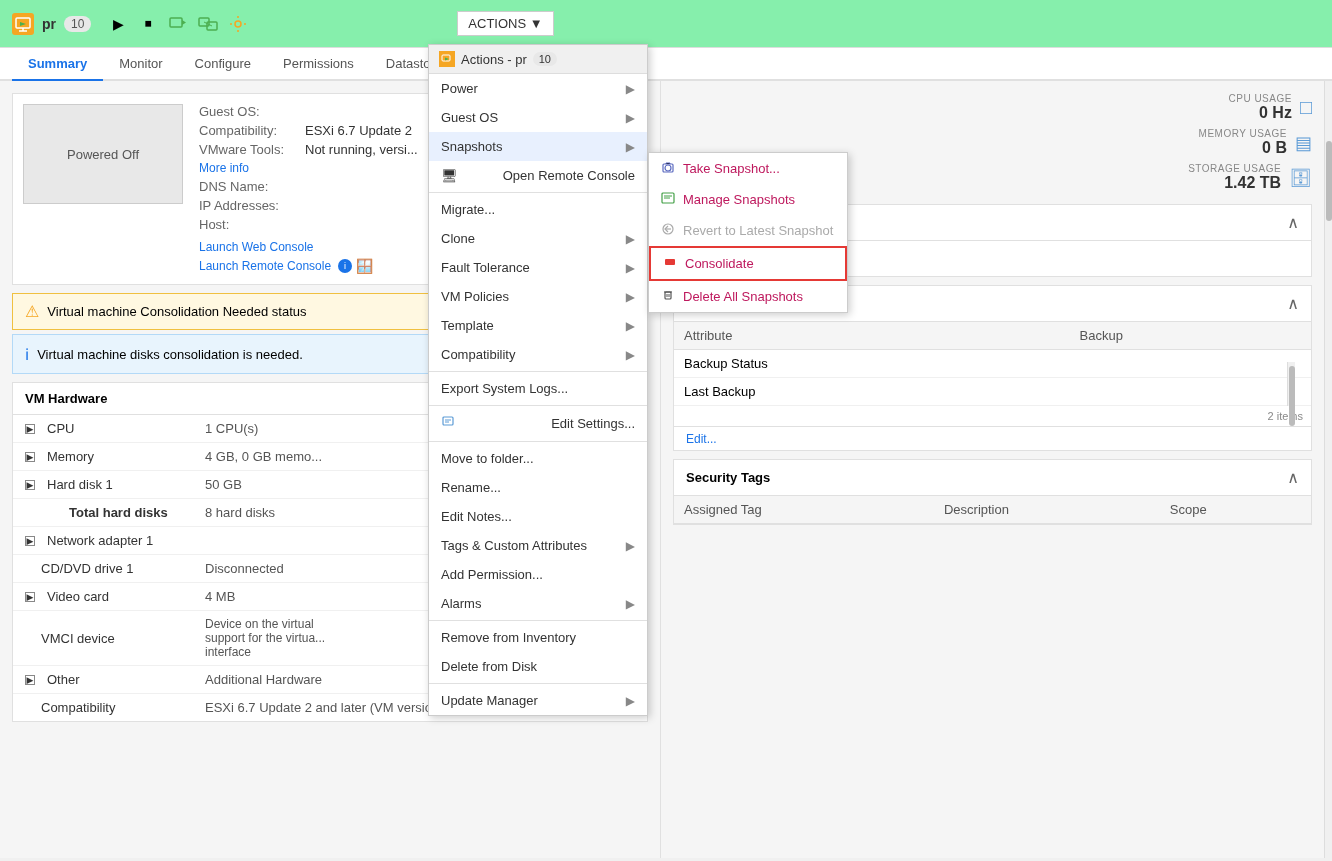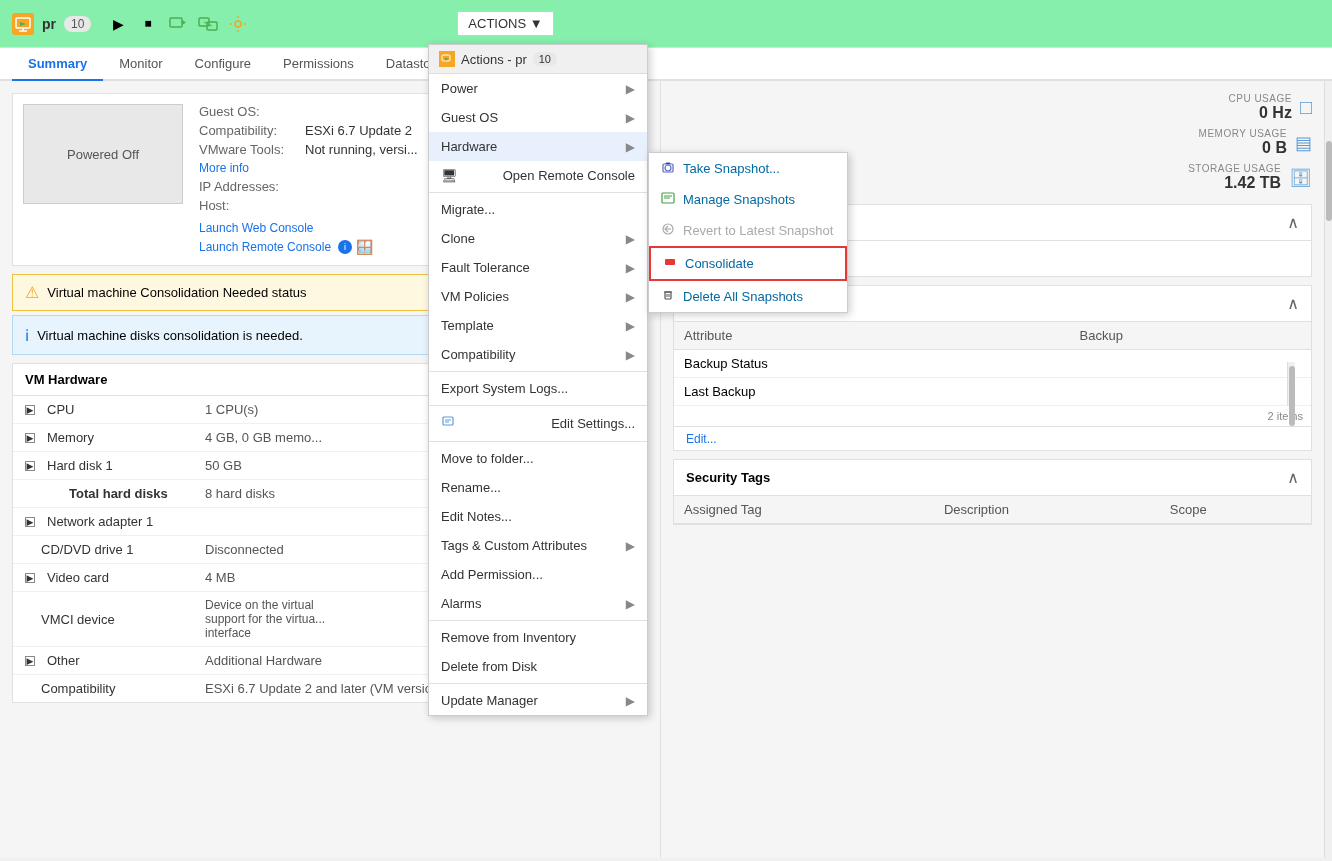--- a/index.html
+++ b/index.html
@@ -303,21 +303,21 @@
       border: 1px solid #ccc;
       box-shadow: 2px 2px 8px rgba(0,0,0,0.2);
       min-width: 200px;
     }
     .submenu-item {
       padding: 7px 12px;
       cursor: pointer;
       display: flex;
       align-items: center;
       gap: 8px;
-      color: #0369a1;
+      color: #be185d;
     }
     .submenu-item.disabled { color: #aaa; cursor: default; }
     .submenu-item.highlighted {
       border: 2px solid #e53935;
     }
     .submenu-icon { font-size: 14px; }
     .submenu-icon-camera { color: #5c6bc0; font-size: 13px; }
     .submenu-icon-manage { color: #43a047; font-size: 13px; }
     .submenu-icon-revert { color: #aaa; font-size: 13px; }
     .submenu-icon-consolidate { color: #e53935; font-size: 13px; }
@@ -390,20 +390,23 @@
           <span class="vm-detail-value">ESXi 6.7 Update 2</span>
         </div>
         <div class="vm-detail-row">
           <span class="vm-detail-label">VMware Tools:</span>
           <span class="vm-detail-value">Not running, versi...</span>
         </div>
         <div class="vm-detail-row">
           <a class="vm-link">More info</a>
         </div>
         <div class="vm-detail-row">
+          <span class="vm-detail-label">DNS Name:</span>
+        </div>
+        <div class="vm-detail-row">
           <span class="vm-detail-label">IP Addresses:</span>
         </div>
         <div class="vm-detail-row">
           <span class="vm-detail-label">Host:</span>
         </div>
         <div class="launch-links">
           <a class="launch-link">Launch Web Console</a>
           <div style="display:flex;align-items:center;gap:4px;margin-top:4px;">
             <a class="launch-link">Launch Remote Console</a>
             <span class="info-icon">i</span>
@@ -611,21 +614,21 @@
 
     <div class="menu-item">
       <span>Power</span>
       <span class="menu-item-arrow">▶</span>
     </div>
     <div class="menu-item">
       <span>Guest OS</span>
       <span class="menu-item-arrow">▶</span>
     </div>
     <div class="menu-item" style="background:#e8f0fe;">
-      <span>Hardware</span>
+      <span>Snapshots</span>
       <span class="menu-item-arrow">▶</span>
     </div>
     <div class="menu-item">
       <span style="margin-right:6px;font-size:13px;">🖥</span>
       <span>Open Remote Console</span>
     </div>
     <div class="menu-separator"></div>
     <div class="menu-item">
       <span>Migrate...</span>
     </div>

